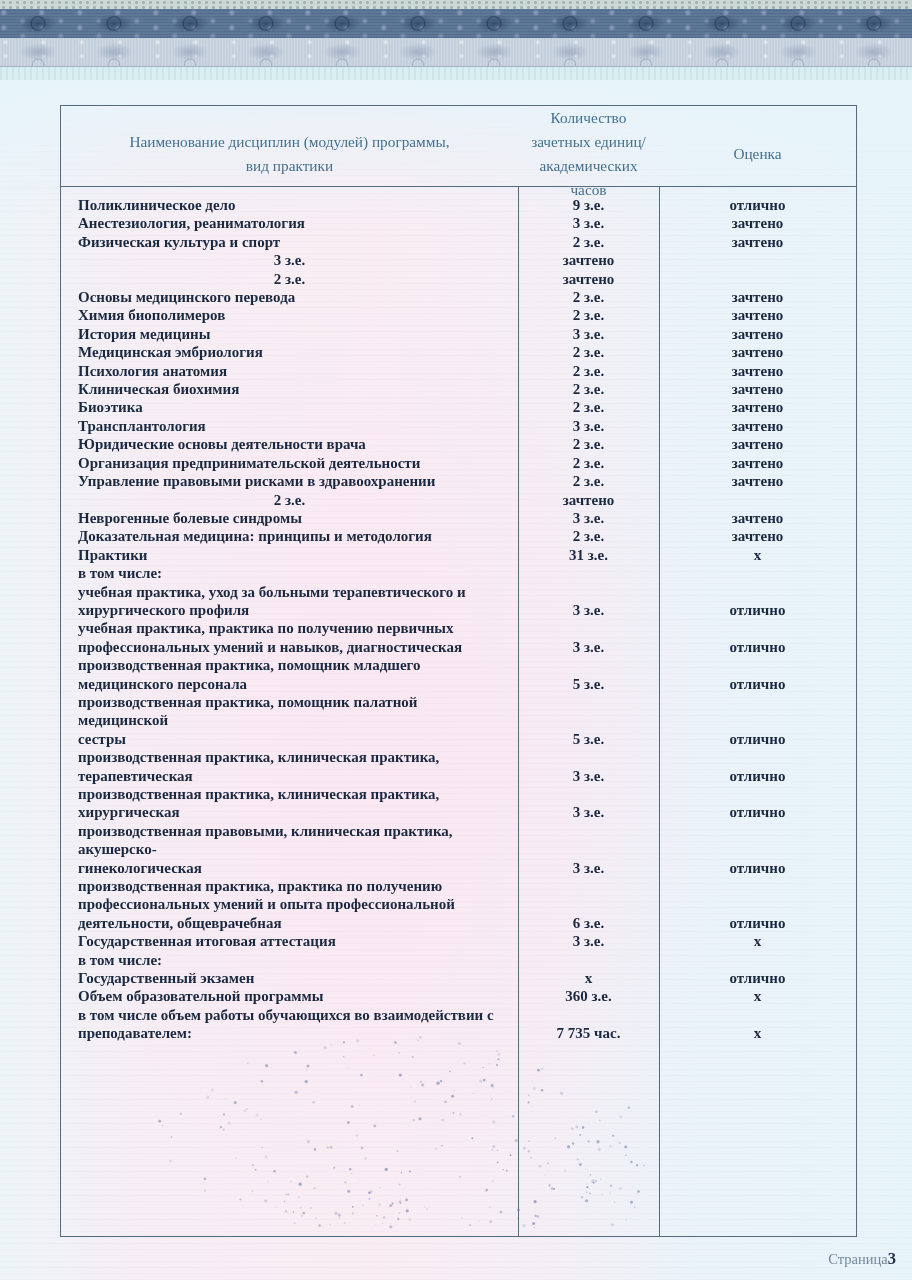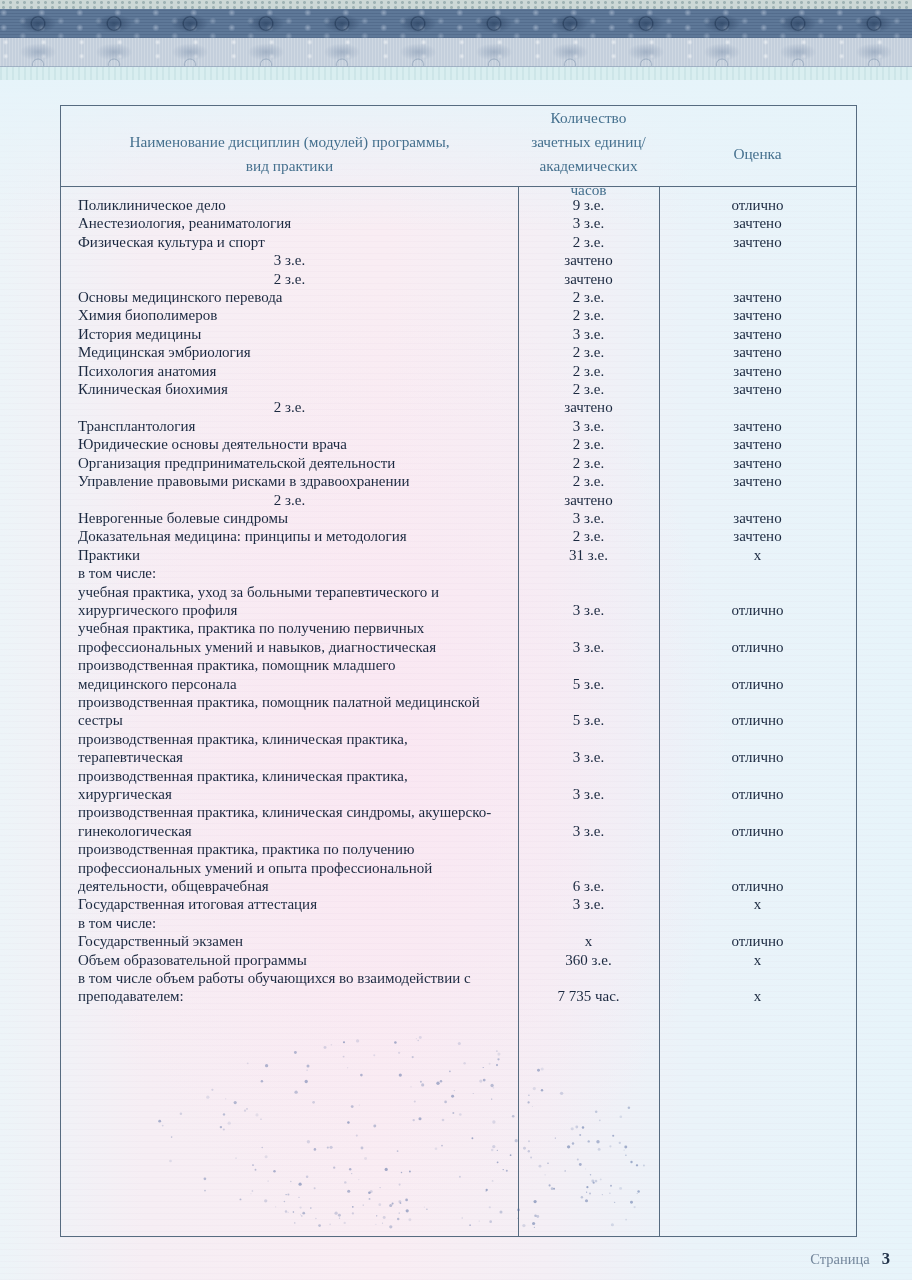--- a/index.html
+++ b/index.html
@@ -50,32 +50,32 @@
     border:1.6px solid #566b80;box-sizing:border-box;
   }
   .thead{
     display:grid;grid-template-columns:457px 141px auto;height:81px;
     border-bottom:1.5px solid #566b80;box-sizing:border-box;
   }
   .thead .hcell{
     display:flex;align-items:center;justify-content:center;text-align:center;
     color:#45708e;font-size:15.3px;line-height:24px;white-space:pre-line;
   }
-  .tbody{padding-top:9px;position:relative;}
+  .tbody{padding-top:9px;position:relative;font-weight:bold;}
   .trow{display:grid;grid-template-columns:457px 141px auto;align-items:end;}
   .cell{line-height:18.4px;font-size:15px;color:#1b2940;}
   .cell.name{padding-left:17px;padding-right:14px;white-space:pre-line;}
   .cell.credits,.cell.grade{text-align:center;}
   .vline{position:absolute;top:81px;bottom:0;width:1.4px;background:#566b80;}
   .vline-1{left:457px;}
   .vline-2{left:598px;}
   
   .watermark{position:absolute;left:0;top:0;pointer-events:none;}
   .footer{
-    position:absolute;top:1249px;right:22px;display:flex;align-items:baseline;gap:12px;margin-left:13px;
+    position:absolute;top:1249px;right:16px;display:flex;align-items:baseline;margin-left:13px;
   }
   .footer .label{color:#74879c;font-size:14.5px;}
   .footer .num{color:#22334a;font-size:16.5px;font-weight:bold;}
 </style>
 </head>
 <body>
 
 <div class="page">
 
   <div class="band band-thin"></div>
@@ -141,20 +141,21 @@
           <div class="cell name">Психология анатомия</div>
           <div class="cell credits">2 з.е.</div>
           <div class="cell grade">зачтено</div>
         </div>
         <div class="trow">
           <div class="cell name">Клиническая биохимия</div>
           <div class="cell credits">2 з.е.</div>
           <div class="cell grade">зачтено</div>
         </div>
         <div class="trow">
+          <div class="cell name">Биоэтика</div>
           <div class="cell credits">2 з.е.</div>
           <div class="cell grade">зачтено</div>
         </div>
         <div class="trow">
           <div class="cell name">Трансплантология</div>
           <div class="cell credits">3 з.е.</div>
           <div class="cell grade">зачтено</div>
         </div>
         <div class="trow">
           <div class="cell name">Юридические основы деятельности врача</div>
@@ -225,21 +226,21 @@
           <div class="cell credits">3 з.е.</div>
           <div class="cell grade">отлично</div>
         </div>
         <div class="trow">
           <div class="cell name">производственная практика, клиническая практика,
 хирургическая</div>
           <div class="cell credits">3 з.е.</div>
           <div class="cell grade">отлично</div>
         </div>
         <div class="trow">
-          <div class="cell name">производственная практика, клиническая синдромы, акушерско-
+          <div class="cell name">производственная правовыми, клиническая практика, акушерско-
 гинекологическая</div>
           <div class="cell credits">3 з.е.</div>
           <div class="cell grade">отлично</div>
         </div>
         <div class="trow">
           <div class="cell name">производственная практика, практика по получению
 профессиональных умений и опыта профессиональной
 деятельности, общеврачебная</div>
           <div class="cell credits">6 з.е.</div>
           <div class="cell grade">отлично</div>

